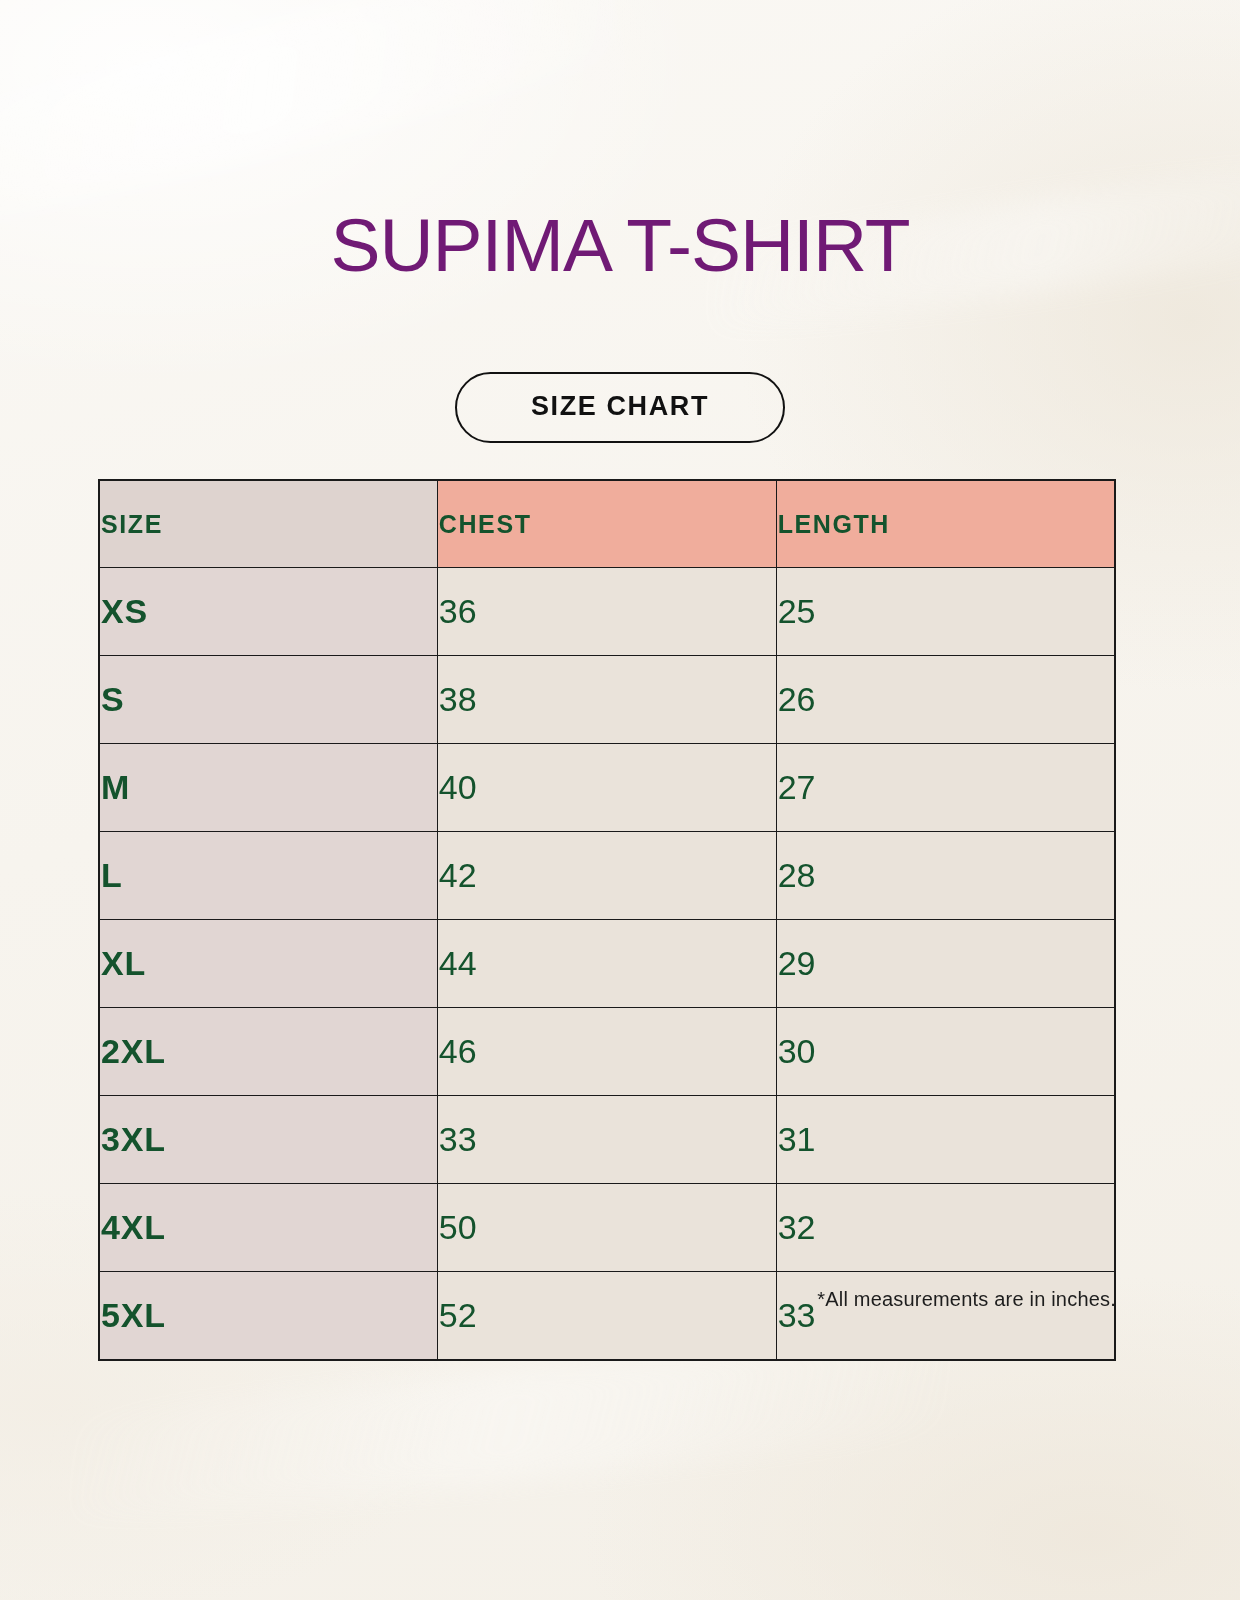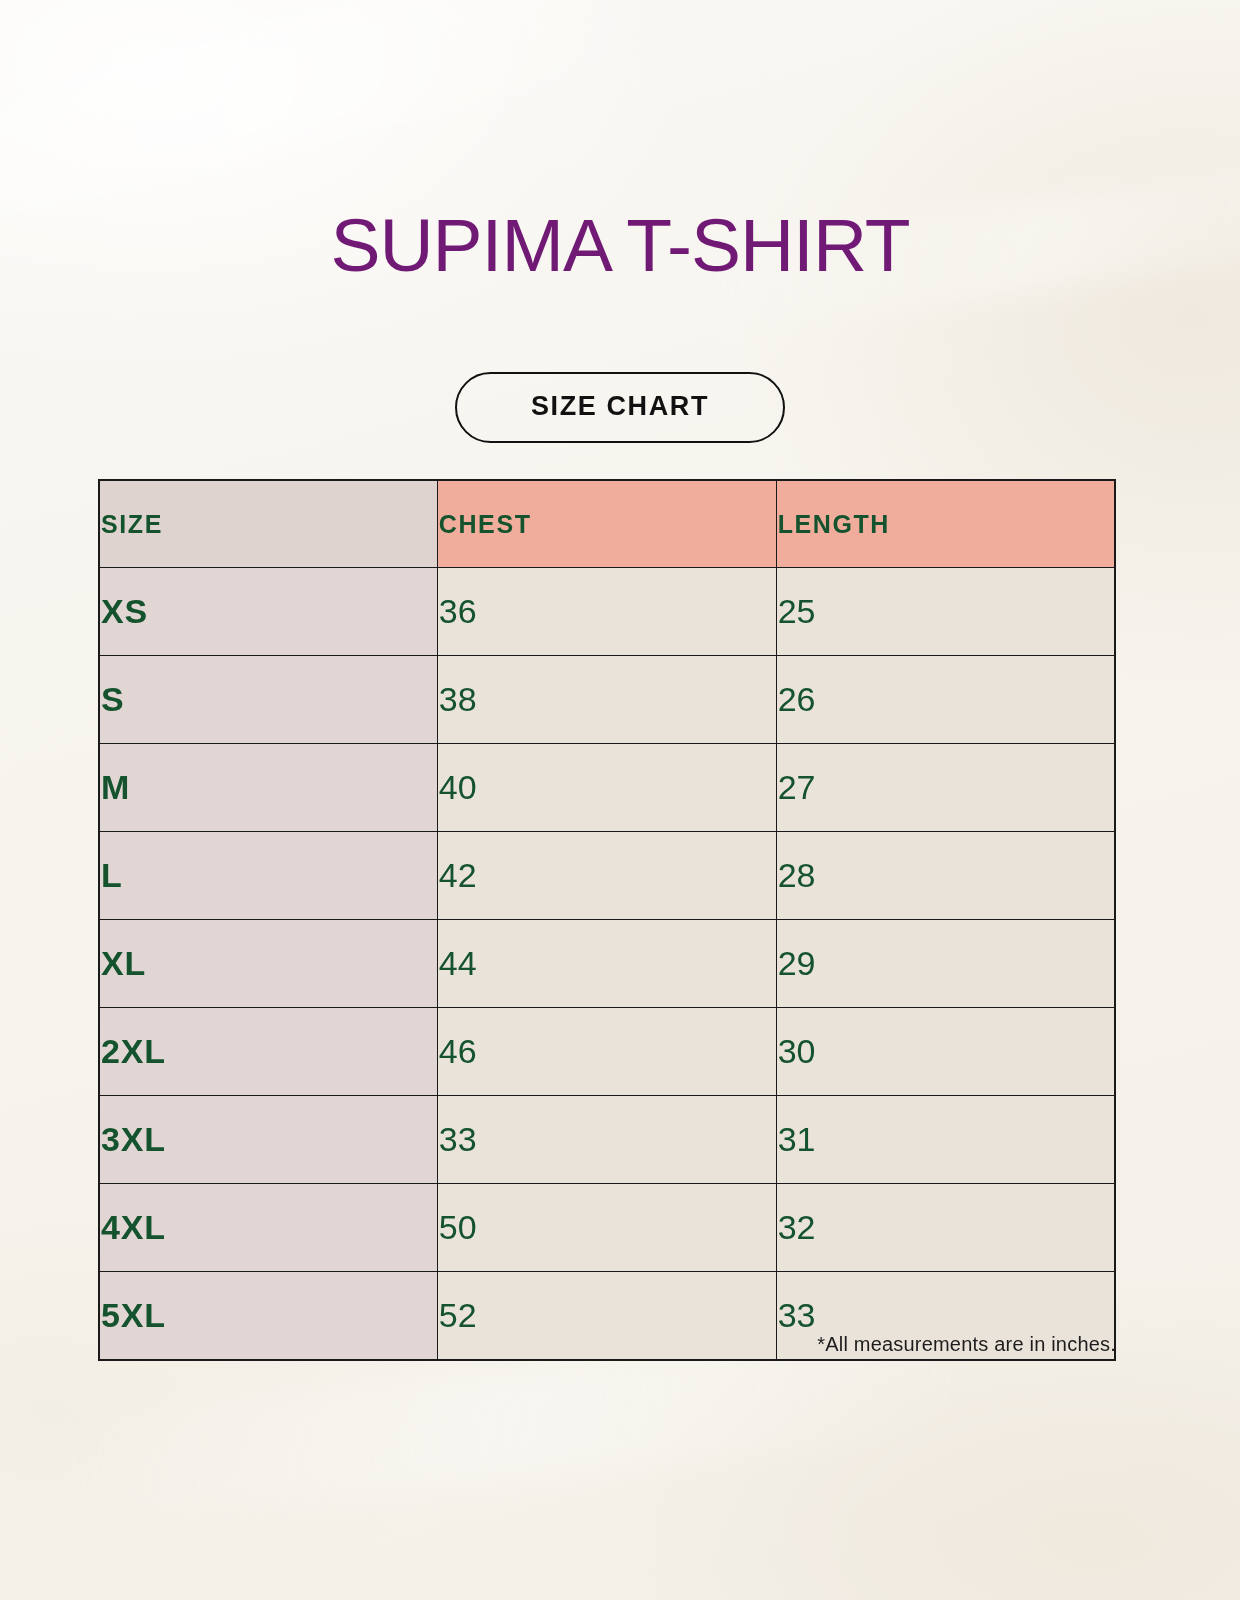--- a/index.html
+++ b/index.html
@@ -116,21 +116,21 @@
     font-weight: 700;
     letter-spacing: .8px;
   }
   td.c-val {
     background: #eae3da;
     font-weight: 400;
   }
 
   .footnote {
     position: absolute;
-    top: 1333px;
+    top: 1288px;
     left: 98px;
     width: 1018px;
     text-align: right;
     font-size: 20px;
     color: #1d1d1d;
     letter-spacing: .2px;
   }
 </style>
 </head>
 <body>

